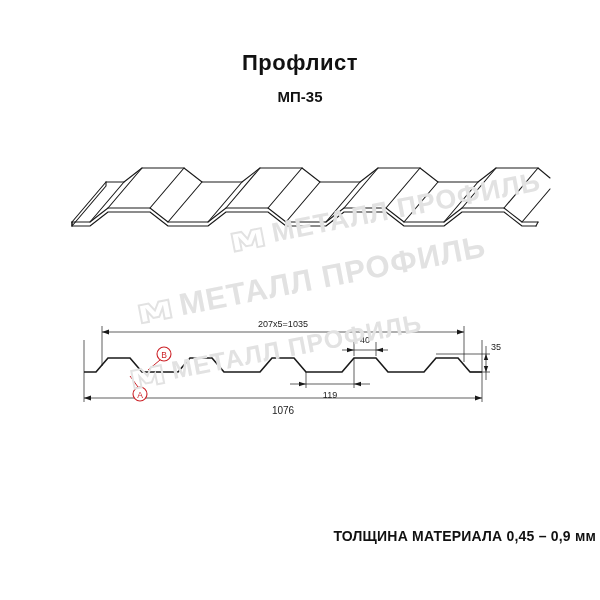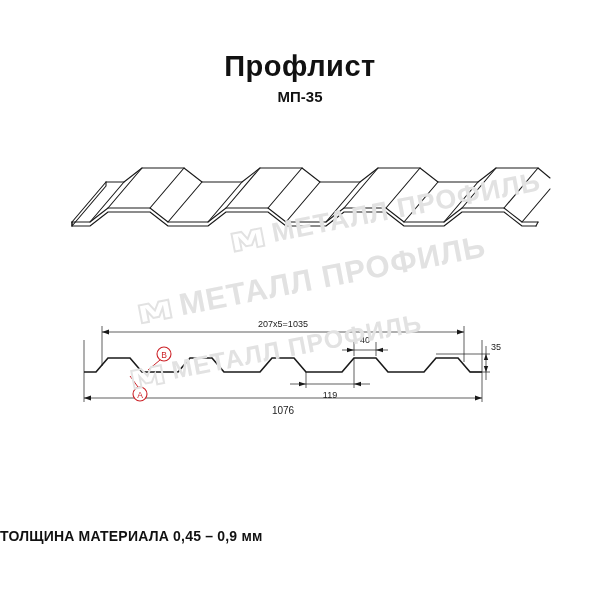--- a/index.html
+++ b/index.html
@@ -19,41 +19,41 @@
     position: absolute;
     inset: 0;
   }
   
   .title {
     position: absolute;
     top: 50px;
     left: 0;
     width: 600px;
     text-align: center;
-    font-size: 29px;
+    font-size: 22px;
     font-weight: bold;
     letter-spacing: 0.5px;
     color: #111;
   }
   .subtitle {
     position: absolute;
     top: 88px;
     left: 0;
     width: 600px;
     text-align: center;
     font-size: 15px;
     font-weight: bold;
     color: #111;
   }
   .footnote {
     position: absolute;
     top: 528px;
     left: 0;
     width: 596px;
-    text-align: left;
+    text-align: right;
     font-size: 14px;
     font-weight: bold;
     color: #111;
     letter-spacing: 0.2px;
   }
   
   .iso-wrap {
     position: absolute;
     top: 130px;
     left: 50px;

